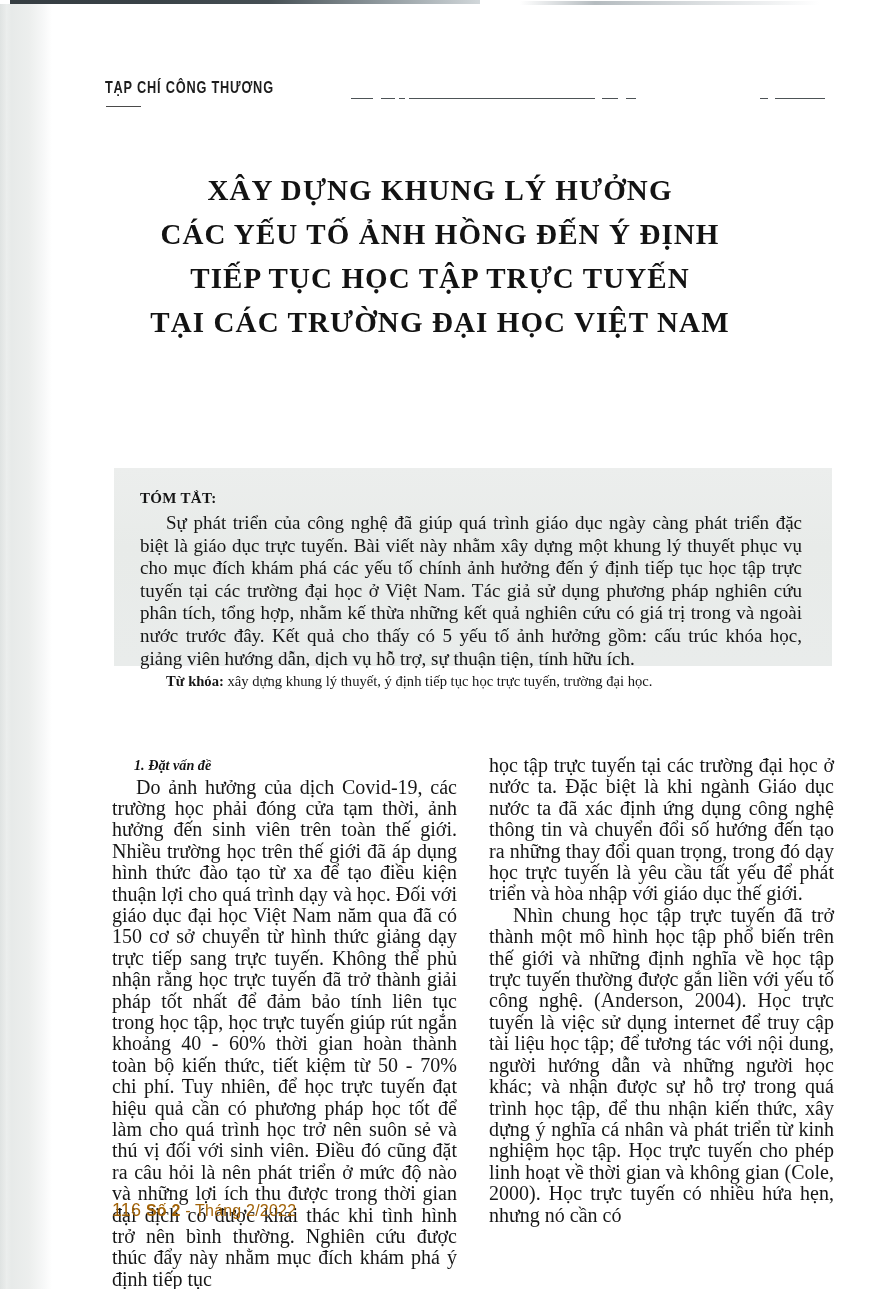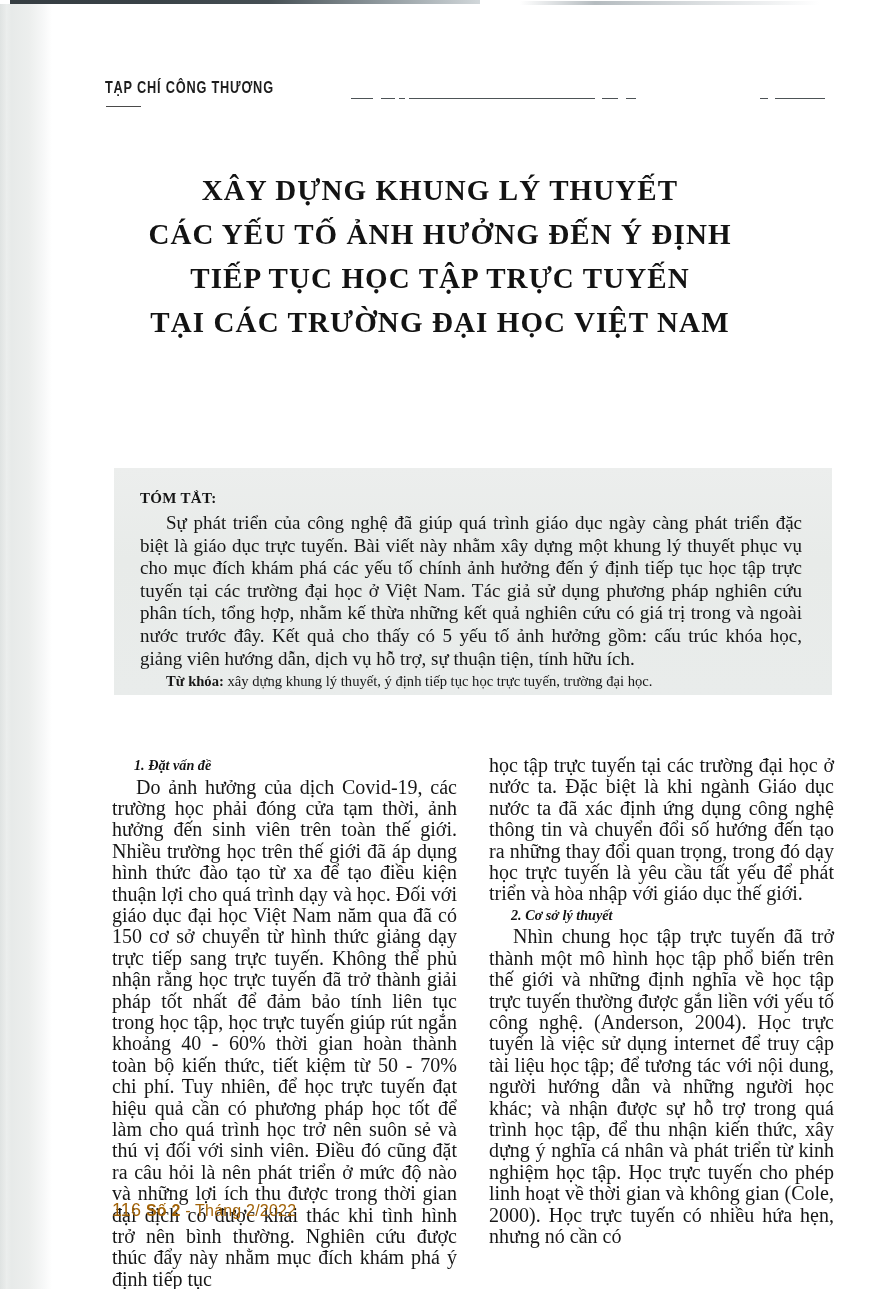--- a/index.html
+++ b/index.html
@@ -113,21 +113,21 @@
     margin-right: 7px;
     position: relative;
     top: -1px;
   }
 
   
   .abstract-box {
     position: absolute;
     top: 468px; left: 114px;
     width: 718px;
-    height: 227px;
+    height: 198px;
     background: #e9ecea;
     background-image: linear-gradient(to bottom, #eceeed 0%, #e8ebe9 40%, #e9eceb 100%);
   }
   .abstract-inner {
     position: absolute;
     top: 22px; left: 26px;
     width: 662px;
   }
   .abstract-heading {
     font-weight: bold;
@@ -230,22 +230,22 @@
       <div class="rule-seg" style="left:294px; width:6px;"></div>
       <div class="rule-seg" style="left:304px; width:186px;"></div>
       <div class="rule-seg" style="left:497px; width:16px;"></div>
       <div class="rule-seg" style="left:521px; width:10px;"></div>
       <div class="rule-seg" style="left:655px; width:8px;"></div>
       <div class="rule-seg" style="left:670px; width:50px;"></div>
     </div>
   </div>
 
   <div class="title-block">
-    <div class="title-line">XÂY DỰNG KHUNG LÝ THUYẾT</div>
-    <div class="title-line">CÁC YẾU TỐ ẢNH HƯỞNG ĐẾN Ý ĐỊNH</div>
+    <div class="title-line">XÂY DỰNG KHUNG LÝ HƯỞNG</div>
+    <div class="title-line">CÁC YẾU TỐ ẢNH HỒNG ĐẾN Ý ĐỊNH</div>
     <div class="title-line">TIẾP TỤC HỌC TẬP TRỰC TUYẾN</div>
     <div class="title-line">TẠI CÁC TRƯỜNG ĐẠI HỌC VIỆT NAM</div>
   </div>
 
 
   <div class="abstract-box">
     <div class="abstract-inner">
       <div class="abstract-heading">TÓM TẮT:</div>
       <p class="abstract-p">Sự phát triển của công nghệ đã giúp quá trình giáo dục ngày càng phát triển đặc biệt là giáo dục trực tuyến. Bài viết này nhằm xây dựng một khung lý thuyết phục vụ cho mục đích khám phá các yếu tố chính ảnh hưởng đến ý định tiếp tục học tập trực tuyến tại các trường đại học ở Việt Nam. Tác giả sử dụng phương pháp nghiên cứu phân tích, tổng hợp, nhằm kế thừa những kết quả nghiên cứu có giá trị trong và ngoài nước trước đây. Kết quả cho thấy có 5 yếu tố ảnh hưởng gồm: cấu trúc khóa học, giảng viên hướng dẫn, dịch vụ hỗ trợ, sự thuận tiện, tính hữu ích.</p>
       <p class="abstract-keywords"><span class="kw-label">Từ khóa:</span><span> xây dựng khung lý thuyết, ý định tiếp tục học trực tuyến, trường đại học.</span></p>
@@ -254,21 +254,20 @@
 
   <div class="body-columns">
 
     <div class="col col-left">
       <p class="heading-1">1. Đặt vấn đề</p>
       <p class="body-p">Do ảnh hưởng của dịch Covid-19, các trường học phải đóng cửa tạm thời, ảnh hưởng đến sinh viên trên toàn thế giới. Nhiều trường học trên thế giới đã áp dụng hình thức đào tạo từ xa để tạo điều kiện thuận lợi cho quá trình dạy và học. Đối với giáo dục đại học Việt Nam năm qua đã có 150 cơ sở chuyển từ hình thức giảng dạy trực tiếp sang trực tuyến. Không thể phủ nhận rằng học trực tuyến đã trở thành giải pháp tốt nhất để đảm bảo tính liên tục trong học tập, học trực tuyến giúp rút ngắn khoảng 40 - 60% thời gian hoàn thành toàn bộ kiến thức, tiết kiệm từ 50 - 70% chi phí. Tuy nhiên, để học trực tuyến đạt hiệu quả cần có phương pháp học tốt để làm cho quá trình học trở nên suôn sẻ và thú vị đối với sinh viên. Điều đó cũng đặt ra câu hỏi là nên phát triển ở mức độ nào và những lợi ích thu được trong thời gian đại dịch có được khai thác khi tình hình trở nên bình thường. Nghiên cứu được thúc đẩy này nhằm mục đích khám phá ý định tiếp tục</p>
     </div>
 
     <div class="col col-right">
       <p class="body-p no-indent">học tập trực tuyến tại các trường đại học ở nước ta. Đặc biệt là khi ngành Giáo dục nước ta đã xác định ứng dụng công nghệ thông tin và chuyển đổi số hướng đến tạo ra những thay đổi quan trọng, trong đó dạy học trực tuyến là yêu cầu tất yếu để phát triển và hòa nhập với giáo dục thế giới.</p>
-      <p class="heading-1">2. Cơ sở lý thuyết</p>
       <p class="body-p">Nhìn chung học tập trực tuyến đã trở thành một mô hình học tập phổ biến trên thế giới và những định nghĩa về học tập trực tuyến thường được gắn liền với yếu tố công nghệ. (Anderson, 2004). Học trực tuyến là việc sử dụng internet để truy cập tài liệu học tập; để tương tác với nội dung, người hướng dẫn và những người học khác; và nhận được sự hỗ trợ trong quá trình học tập, để thu nhận kiến thức, xây dựng ý nghĩa cá nhân và phát triển từ kinh nghiệm học tập. Học trực tuyến cho phép linh hoạt về thời gian và không gian (Cole, 2000). Học trực tuyến có nhiều hứa hẹn, nhưng nó cần có</p>
     </div>
 
   </div>
 
   <div class="footer">
     <span class="page-no">116</span>
     <span class="issue">Số 2</span><span class="issue-rest"> - Tháng 2/2022</span>
   </div>
 

